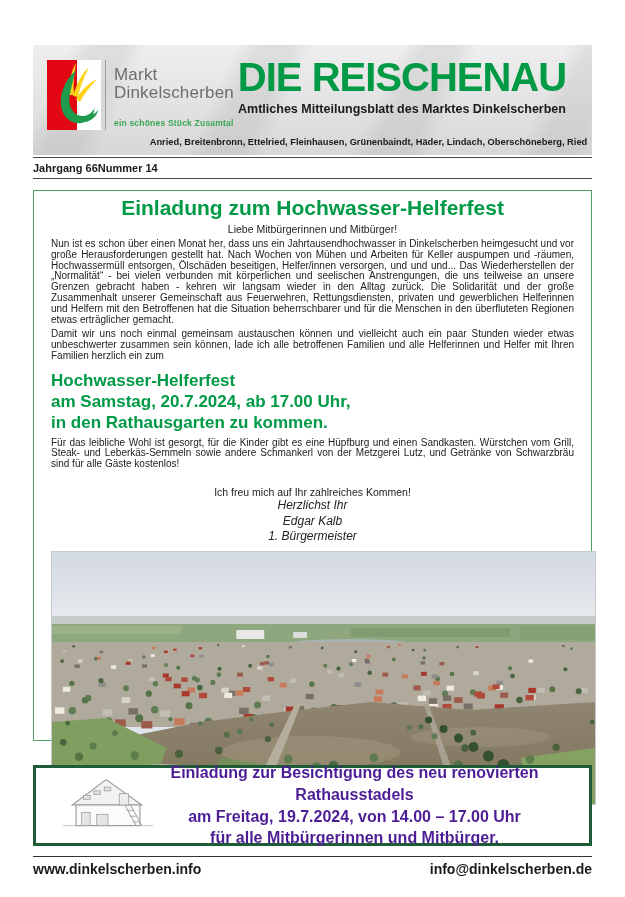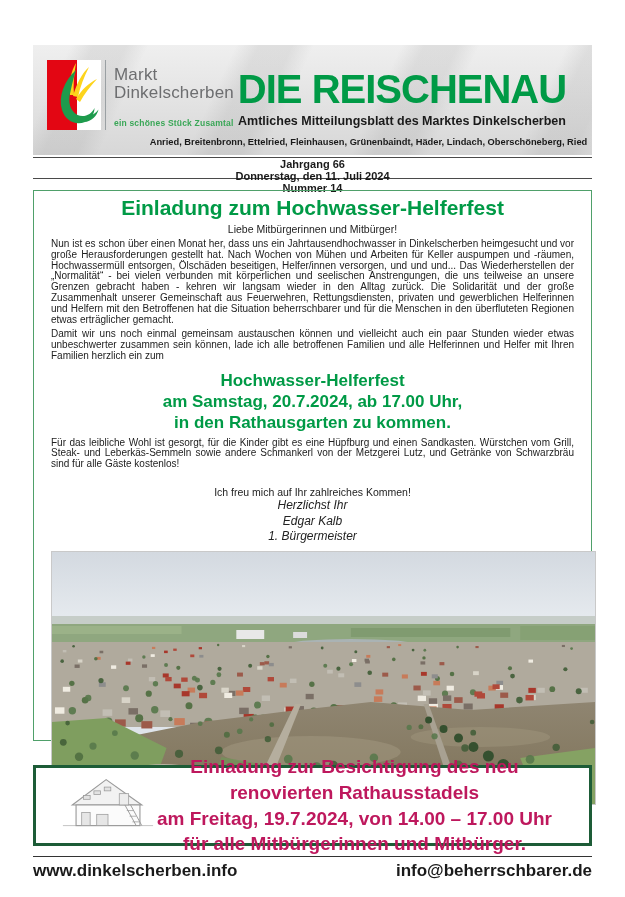--- a/index.html
+++ b/index.html
@@ -10,57 +10,57 @@
   .banner{position:absolute;left:33px;top:45px;width:559px;height:110px;
     background:
       repeating-linear-gradient(115deg, rgba(255,255,255,0) 0 34px, rgba(150,150,150,.18) 55px 85px, rgba(255,255,255,0) 105px 150px),
       linear-gradient(180deg,#efefef 0%,#e2e2e2 55%,#d7d7d7 100%);}
   .logo-wrap{position:absolute;left:14px;top:15px;display:flex;align-items:center;}
   .logo-svg{display:block;}
   .logo-divider{width:1px;height:70px;background:#9aa0a3;margin-left:4px;}
   .brand-text{margin-left:8px;padding-top:4px;}
   .brand-line{font-size:17px;line-height:1.08;color:#6d6e70;letter-spacing:.2px;}
   .brand-tagline{font-size:8.5px;font-weight:bold;color:#3aa757;margin-top:16px;letter-spacing:.2px;}
-  .masthead-block{position:absolute;right:6px;top:24px;width:368px;text-align:center;}
+  .masthead-block{position:absolute;right:6px;top:12px;width:368px;text-align:center;}
   .masthead{font-size:40px;font-weight:bold;color:#009a46;line-height:1;letter-spacing:-1px;white-space:nowrap;}
   .mast-subtitle{font-size:12.5px;font-weight:bold;color:#1a1a1a;margin-top:5px;white-space:nowrap;}
   .districts{position:absolute;left:0;right:0;bottom:8px;text-align:center;padding-left:112px;
              font-size:9.3px;font-weight:bold;color:#1a1a1a;white-space:nowrap;}
 
   
   .issue-line{position:absolute;left:33px;top:157px;width:559px;height:20px;
     border-top:1px solid #4a4a4a;border-bottom:1px solid #4a4a4a;
-    display:flex;align-items:center;font-size:11px;font-weight:bold;flex-direction:column;}
+    display:flex;align-items:center;font-size:11px;font-weight:bold;}
   .issue-left{flex:0 0 auto;}
   .issue-center{flex:1 1 auto;text-align:center;}
   .issue-right{flex:0 0 auto;}
 
   
   .main-box{position:absolute;left:33px;top:190px;width:559px;height:551px;box-sizing:border-box;
     border:1.5px solid #4fa06a;padding:0 17px;}
   .article-title{font-size:21px;font-weight:bold;color:#009a46;text-align:center;margin-top:5px;}
   .salutation{font-size:10.5px;text-align:center;margin-top:3px;color:#222;}
   .para{font-size:10px;line-height:1.08;text-align:justify;color:#222;margin-top:4px;}
-  .event-block{margin-top:8px;text-align:center;color:#009a46;font-weight:bold;font-size:17px;line-height:1.25;}
+  .event-block{margin-top:8px;color:#009a46;font-weight:bold;font-size:17px;line-height:1.25;}
   .closing{font-size:10.5px;text-align:center;margin-top:16px;color:#222;}
   .sig-line{font-size:12px;font-style:italic;text-align:center;line-height:1.3;color:#222;}
   .photo-frame{margin-top:6px;width:543px;height:252px;border:1px solid #c9c9c9;background:#dfe4ea;}
   .photo-frame svg{display:block;width:100%;height:100%;}
 
   
   .invite-box{position:absolute;left:33px;top:765px;width:559px;height:81px;box-sizing:border-box;
     border:3px solid #1d5c37;background:#fff;display:flex;align-items:center;}
   .barn-wrap{flex:0 0 auto;margin-left:24px;}
-  .invite-text{flex:1 1 auto;text-align:center;color:#be185d;font-weight:bold;
-    font-size:19px;line-height:1.35;padding-right:36px;}
+  .invite-text{flex:1 1 auto;text-align:center;color:#4c1d95;font-weight:bold;
+    font-size:16px;line-height:1.35;padding-right:36px;}
 
   
   .footer-rule{position:absolute;left:33px;top:856px;width:559px;border-top:1px solid #333;}
   .footer{position:absolute;left:33px;top:861px;width:559px;display:flex;justify-content:space-between;
-    font-size:17px;font-weight:bold;color:#1a1a1a;}
+    font-size:14px;font-weight:bold;color:#1a1a1a;}
 </style>
 </head>
 <body>
 
 <div class="page">
 
   <div class="banner">
     <div class="logo-wrap">
       <svg class="logo-svg" width="54" height="70" viewBox="0 0 54 70">
         <rect x="0" y="0" width="30" height="70" fill="#e30613"></rect>
@@ -81,21 +81,20 @@
     </div>
     <div class="masthead-block">
       <div class="masthead">DIE REISCHENAU</div>
       <div class="mast-subtitle">Amtliches Mitteilungsblatt des Marktes Dinkelscherben</div>
     </div>
     <div class="districts">Anried, Breitenbronn, Ettelried, Fleinhausen, Grünenbaindt, Häder, Lindach, Oberschöneberg, Ried</div>
   </div>
 
   <div class="issue-line">
     <span class="issue-left">Jahrgang 66</span>
-    <span class="issue-center">Donnerstag, den 11. Juli 2024</span>
     <span class="issue-right">Nummer 14</span>
   </div>
 
   <div class="main-box">
     <div class="article-title">Einladung zum Hochwasser-Helferfest</div>
     <div class="salutation">Liebe Mitbürgerinnen und Mitbürger!</div>
     <div class="para">Nun ist es schon über einen Monat her, dass uns ein Jahrtausendhochwasser in Dinkelscherben heimgesucht und vor große Herausforderungen gestellt hat. Nach Wochen von Mühen und Arbeiten für Keller auspumpen und -räumen, Hochwassermüll entsorgen, Ölschäden beseitigen, Helfer/innen versorgen, und und und... Das Wiederherstellen der „Normalität“ - bei vielen verbunden mit körperlichen und seelischen Anstrengungen, die uns teilweise an unsere Grenzen gebracht haben - kehren wir langsam wieder in den Alltag zurück. Die Solidarität und der große Zusammenhalt unserer Gemeinschaft aus Feuerwehren, Rettungsdiensten, privaten und gewerblichen Helferinnen und Helfern mit den Betroffenen hat die Situation beherrschbarer und für die Menschen in den überfluteten Regionen etwas erträglicher gemacht.</div>
     <div class="para">Damit wir uns noch einmal gemeinsam austauschen können und vielleicht auch ein paar Stunden wieder etwas unbeschwerter zusammen sein können, lade ich alle betroffenen Familien und alle Helferinnen und Helfer mit Ihren Familien herzlich ein zum</div>
     <div class="event-block">
       <div>Hochwasser-Helferfest</div>
@@ -414,16 +413,16 @@
     <div class="invite-text">
       <div>Einladung zur Besichtigung des neu renovierten Rathausstadels</div>
       <div>am Freitag, 19.7.2024, von 14.00 – 17.00 Uhr</div>
       <div>für alle Mitbürgerinnen und Mitbürger.</div>
     </div>
   </div>
 
   <div class="footer-rule"></div>
   <div class="footer">
     <span>www.dinkelscherben.info</span>
-    <span>info@beherrschbarer.de</span>
+    <span>info@dinkelscherben.de</span>
   </div>
 
 </div>
 
 </body></html>

